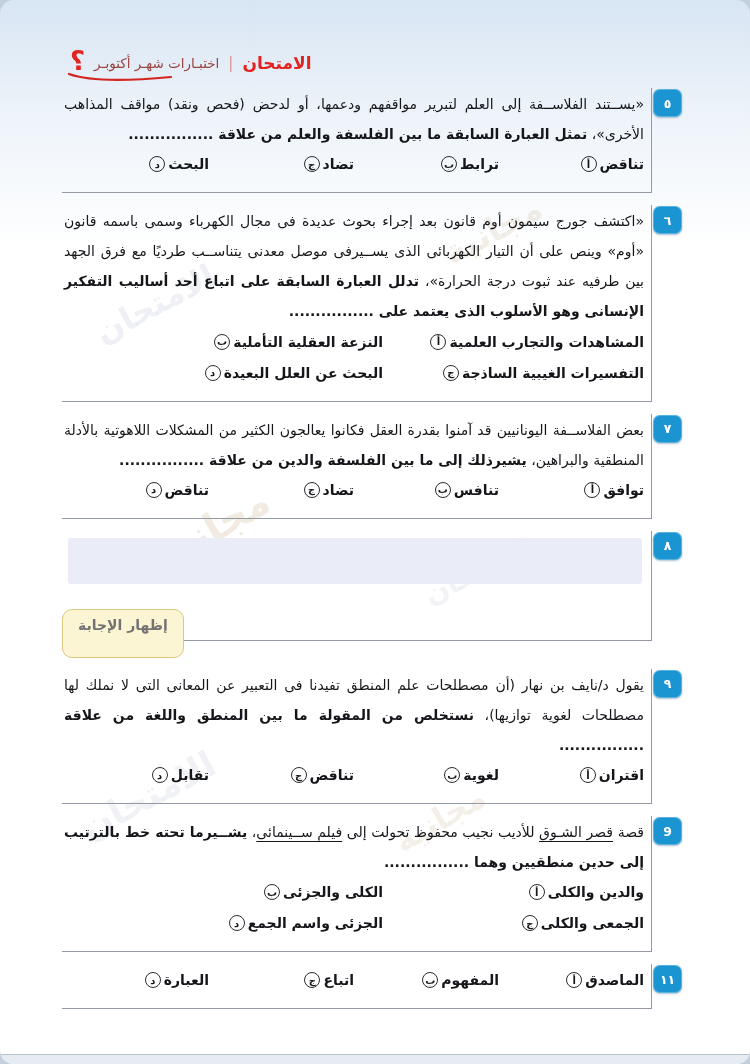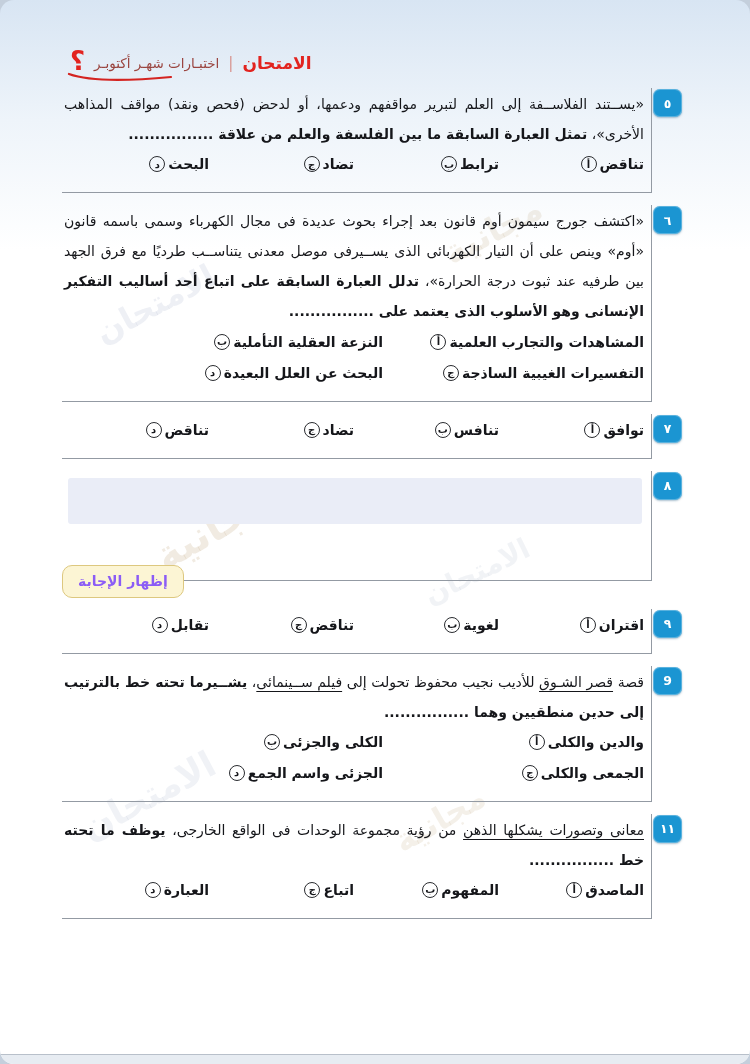--- a/index.html
+++ b/index.html
@@ -61,22 +61,22 @@
     display:inline-flex; align-items:center; justify-content:center;
     font-size:10px; font-weight:bold; line-height:1; padding-top:1px;
   }
 
   .answer-area{ height:46px; background:var(--answer_box,#eaedf7); border-radius:3px; margin:6px 2px 40px 4px; }
 
   .question.has-btn{ margin-bottom:28px; }
   .show-answer{
     position:absolute; left:0; bottom:-17px; z-index:2;
     background:var(--button_bg,#fcf5d4); border:1.6px solid var(--button_border,#ddc87f);
-    border-radius:10px; padding:7px 15px 8px; font-family:inherit;
-    font-size:14px; font-weight:bold; color:#8b5cf6; cursor:pointer;
+    border-radius:10px; padding:7px 15px 24px; font-family:inherit;
+    font-size:14px; font-weight:bold; color:#737373; cursor:pointer;
   }
 </style>
 </head>
 <body>
 
 <div class="page">
 
   <div id="wm-layer">
       <div class="watermark" style="left: 440px; top: 210px; font-size: 34px; color: rgba(183, 156, 110, 0.16); transform: rotate(-28deg);">مجانية</div>
       <div class="watermark" style="left: 90px; top: 285px; font-size: 32px; color: rgba(148, 163, 190, 0.16); transform: rotate(-28deg);">الامتحان</div>
@@ -143,20 +143,21 @@
             <div class="option">
               <span class="letter-circle">د</span>
               <span class="opt-text">البحث عن العلل البعيدة</span>
             </div>
           </div>
         </div>
       </section>
       <section class="question">
         <div class="q-badge">٧</div>
         <div class="q-body">
+          <p class="q-text"><span class="seg">بعض الفلاســفة اليونانيين قد آمنوا بقدرة العقل فكانوا يعالجون الكثير من المشكلات اللاهوتية بالأدلة المنطقية والبراهين، </span><span class="seg b">يشيرذلك إلى ما بين الفلسفة والدين من علاقة ................</span></p>
           <div class="options row4">
             <div class="option">
               <span class="letter-circle">أ</span>
               <span class="opt-text">توافق</span>
             </div>
             <div class="option">
               <span class="letter-circle">ب</span>
               <span class="opt-text">تنافس</span>
             </div>
             <div class="option">
@@ -173,20 +174,21 @@
       <section class="question has-btn">
         <div class="q-badge">٨</div>
         <div class="q-body">
           <div class="answer-area"></div>
         </div>
         <button class="show-answer">إظهار الإجابة</button>
       </section>
       <section class="question">
         <div class="q-badge">٩</div>
         <div class="q-body">
+          <p class="q-text"><span class="seg">يقول د/نايف بن نهار (أن مصطلحات علم المنطق تفيدنا فى التعبير عن المعانى التى لا نملك لها مصطلحات لغوية توازيها)، </span><span class="seg b">نستخلص من المقولة ما بين المنطق واللغة من علاقة ................</span></p>
           <div class="options row4">
             <div class="option">
               <span class="letter-circle">أ</span>
               <span class="opt-text">اقتران</span>
             </div>
             <div class="option">
               <span class="letter-circle">ب</span>
               <span class="opt-text">لغوية</span>
             </div>
             <div class="option">
@@ -220,21 +222,20 @@
             <div class="option">
               <span class="letter-circle">د</span>
               <span class="opt-text">الجزئى واسم الجمع</span>
             </div>
           </div>
         </div>
       </section>
       <section class="question">
         <div class="q-badge">١١</div>
         <div class="q-body">
-          <p class="q-text"><span class="seg u">معانى وتصورات يشكلها الذهن</span><span class="seg"> من رؤية مجموعة الوحدات فى الواقع الخارجى، </span><span class="seg b">يوظف ما تحته خط ................</span></p>
           <div class="options row4">
             <div class="option">
               <span class="letter-circle">أ</span>
               <span class="opt-text">الماصدق</span>
             </div>
             <div class="option">
               <span class="letter-circle">ب</span>
               <span class="opt-text">المفهوم</span>
             </div>
             <div class="option">

